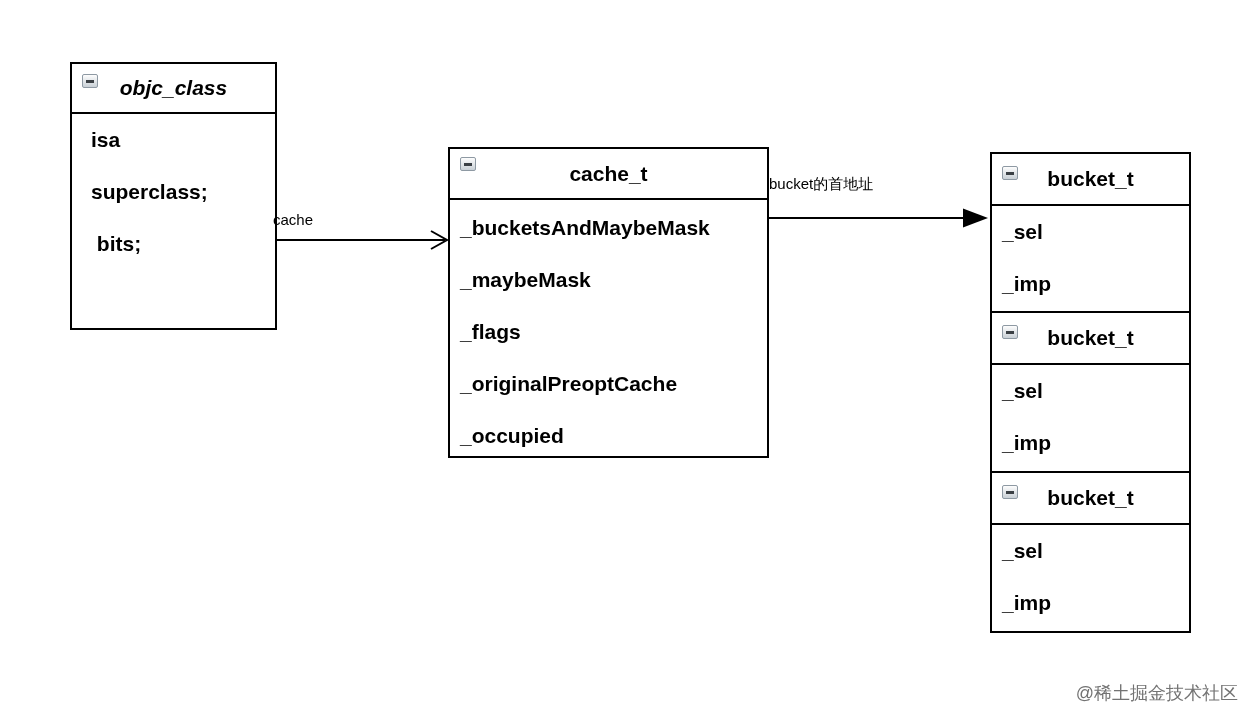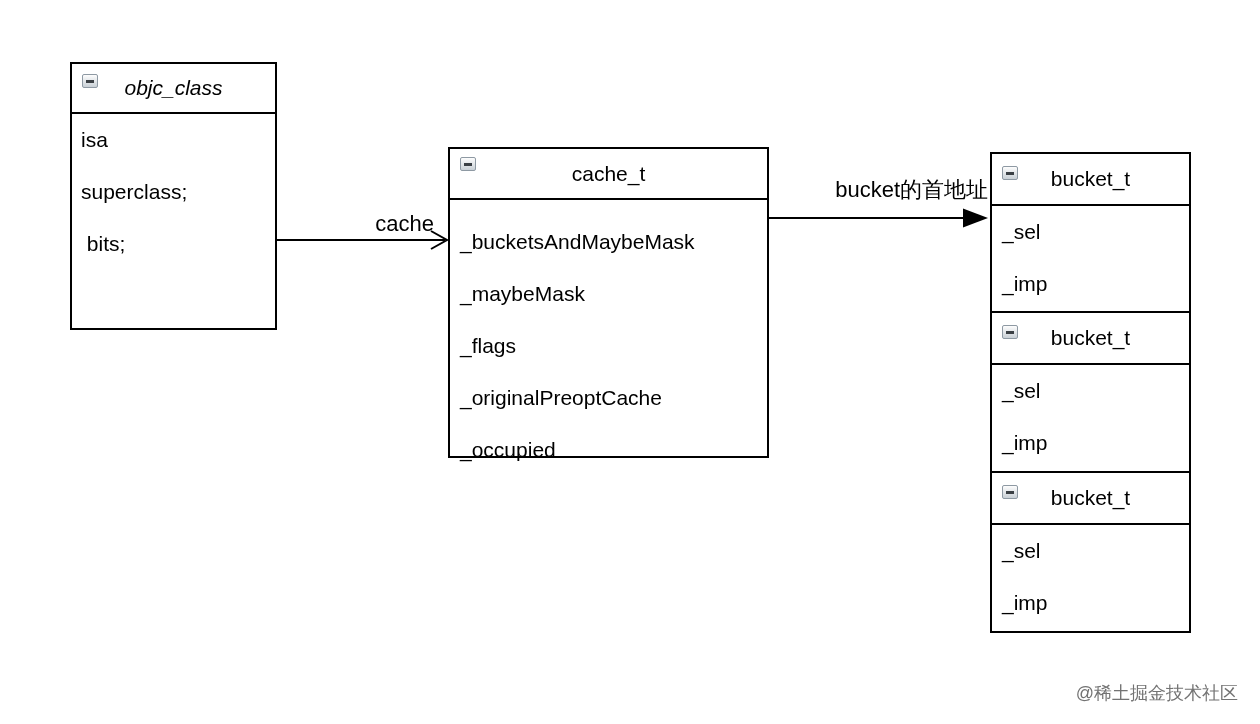--- a/index.html
+++ b/index.html
@@ -13,20 +13,21 @@
     width: 1260px;
     height: 724px;
     background: #ffffff;
     overflow: hidden;
   }
   .box {
     position: absolute;
     background: #ffffff;
     border: 2px solid #000000;
     box-sizing: border-box;
+    font-weight: bold;
   }
   .hdr {
     position: relative;
     border-bottom: 2px solid #000000;
     display: flex;
     align-items: center;
     justify-content: center;
     box-sizing: border-box;
   }
   .title {
@@ -49,32 +50,32 @@
   .collapse::after {
     content: "";
     position: absolute;
     left: 3px;
     right: 3px;
     top: 50%;
     margin-top: -1.5px;
     height: 3px;
     background: #3a3f44;
   }
-  .body { padding-left: 9px; }
+  .body { padding-left: 19px; }
   .field {
     font-size: 21px;
     line-height: 52px;
     color: #000000;
     white-space: pre;
   }
   .arrow-label {
     position: absolute;
-    font-size: 22px;
+    font-size: 15px;
     color: #000000;
-    text-align: right;
+    text-align: left;
   }
   .overlay {
     position: absolute;
     left: 0;
     top: 0;
     pointer-events: none;
   }
   .watermark {
     position: absolute;
     right: 22px;
@@ -109,21 +110,21 @@
       <div class="field">superclass;</div>
       <div class="field"> bits;</div>
     </div>
   </div>
 
   <div class="box" style="left:448px; top:147px; width:321px; height:311px;">
     <div class="hdr" style="height:51px;">
       <span class="collapse" style="top:8px;"></span>
       <span class="title">cache_t</span>
     </div>
-    <div class="body" style="padding-left:10px; padding-top:16px;">
+    <div class="body" style="padding-left:10px; padding-top:2px;">
       <div class="field">_bucketsAndMaybeMask</div>
       <div class="field">_maybeMask</div>
       <div class="field">_flags</div>
       <div class="field">_originalPreoptCache</div>
       <div class="field">_occupied</div>
     </div>
   </div>
 
   <div class="box" style="left:990px; top:152px; width:201px; height:161px;">
     <div class="hdr" style="height:52px;">

